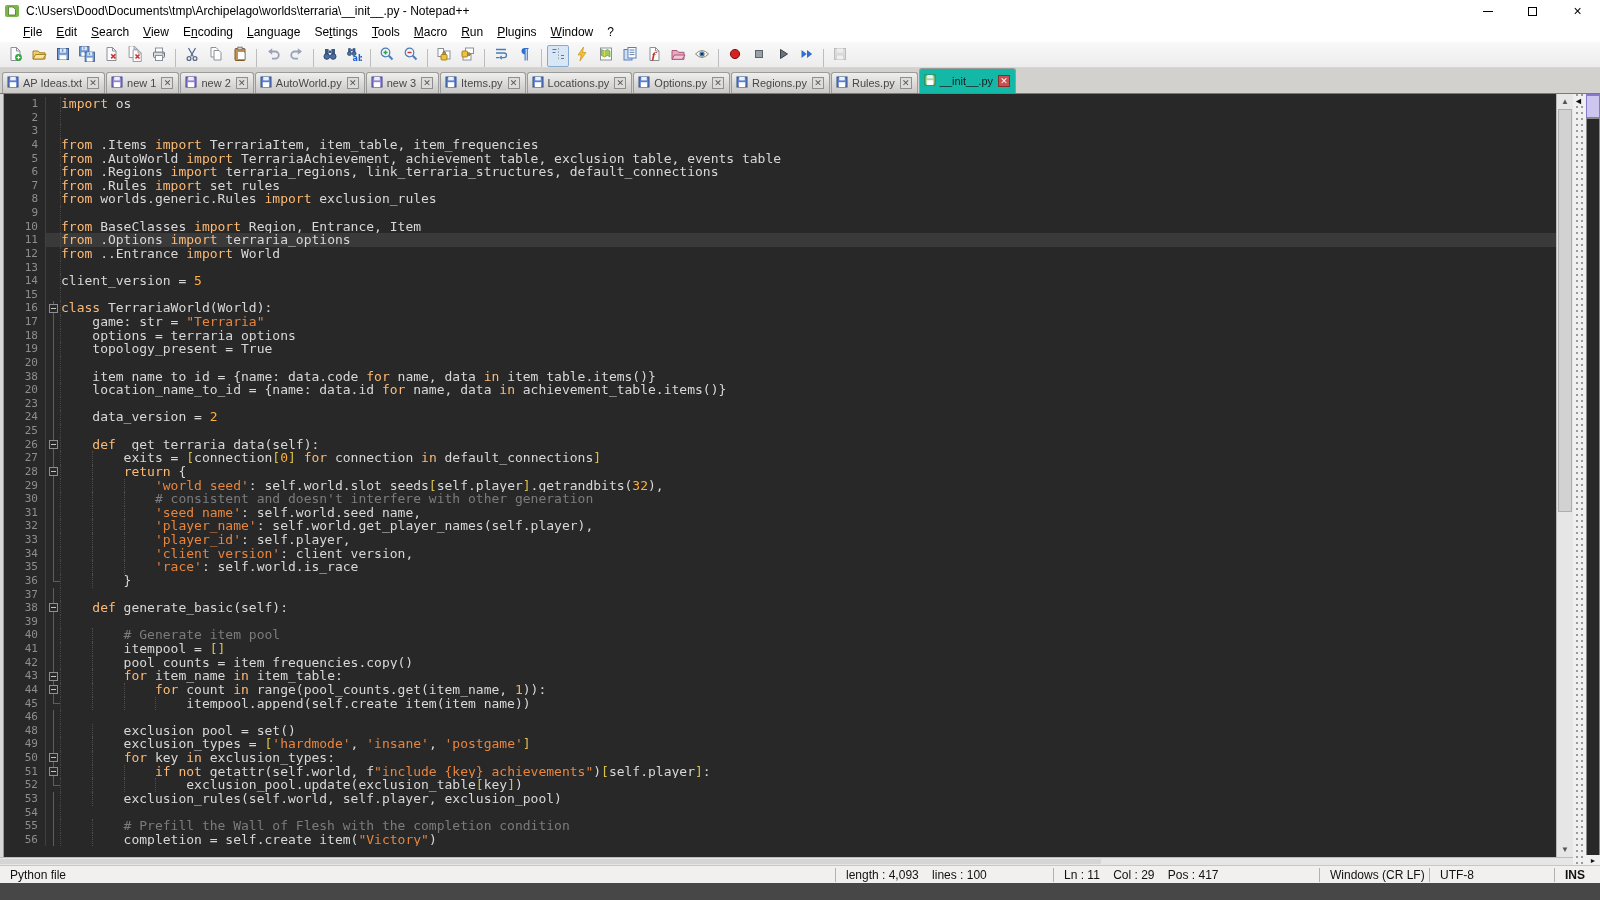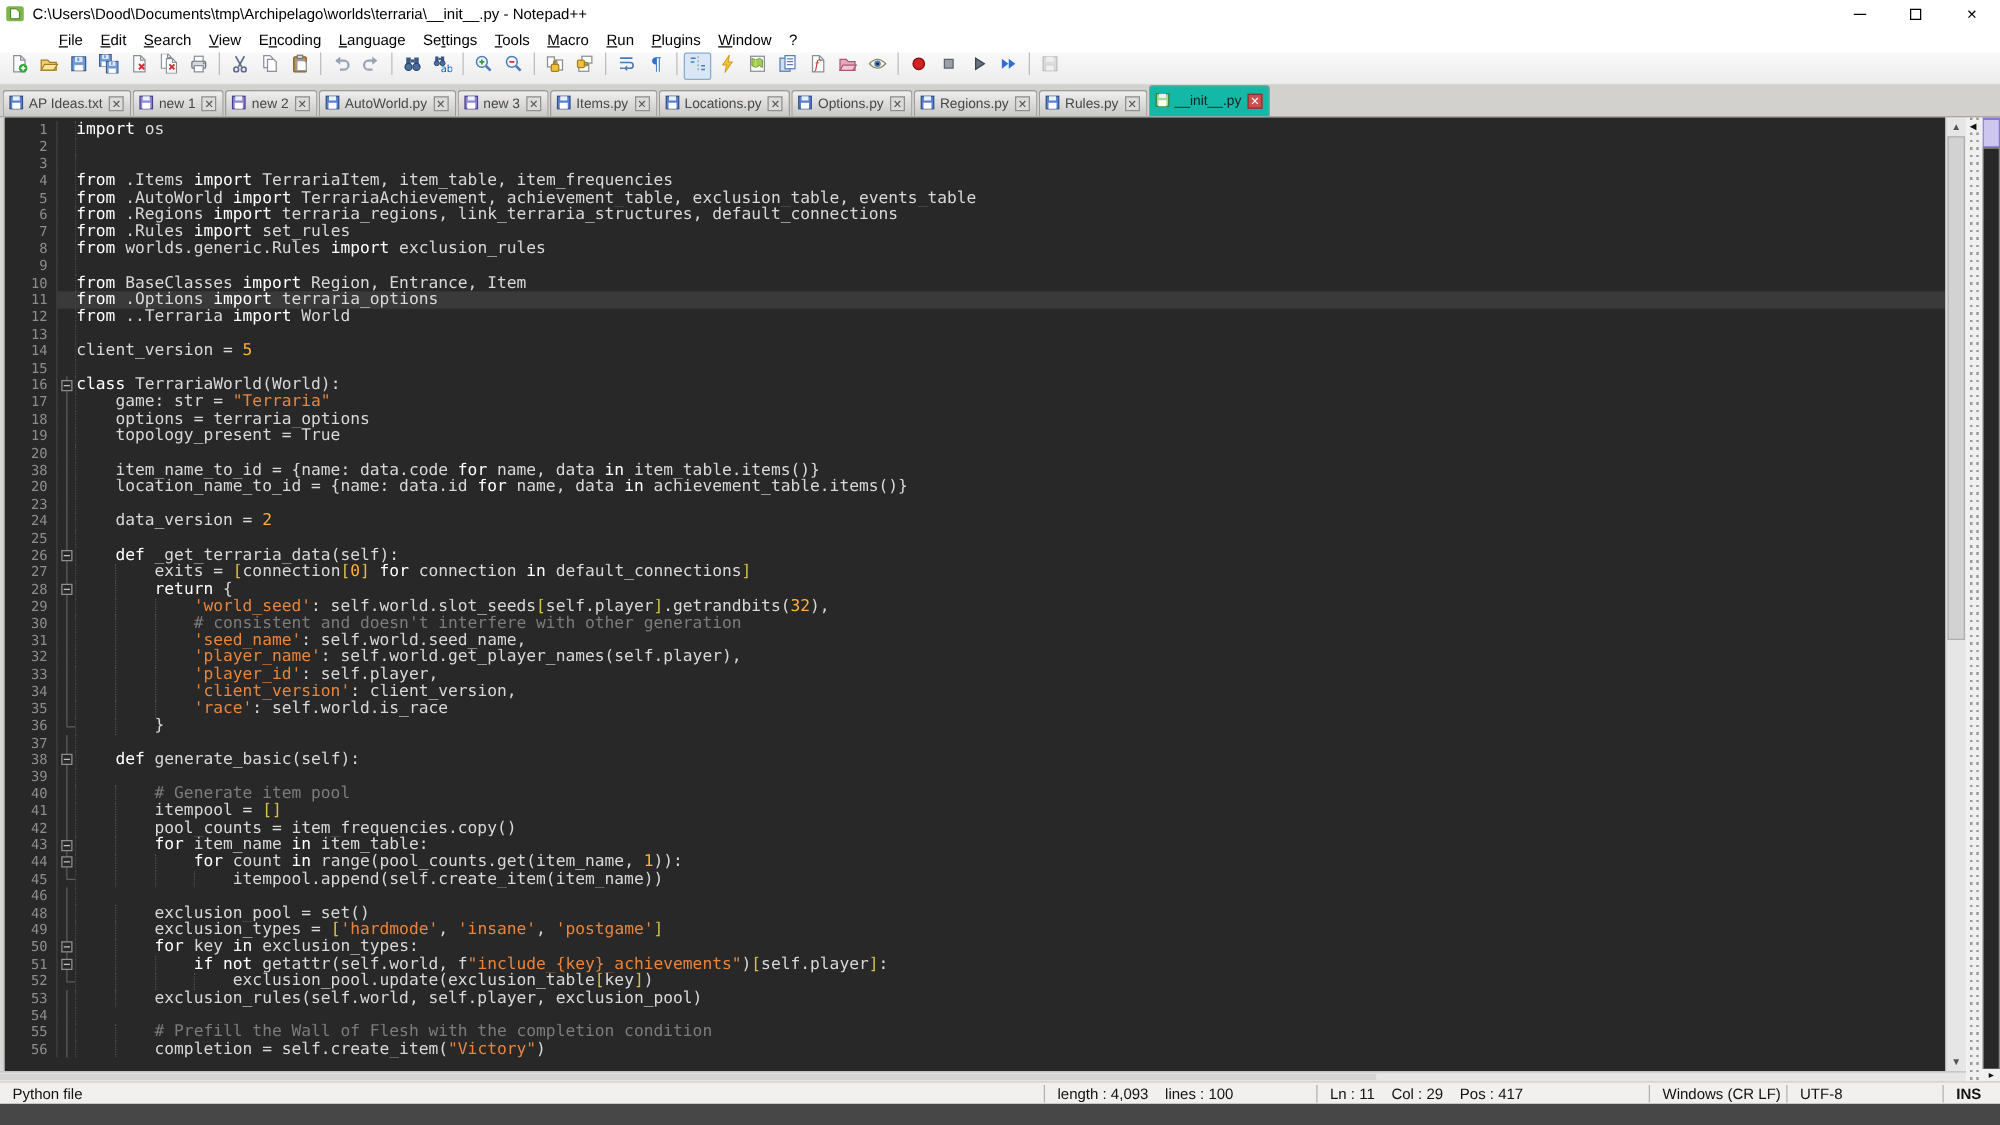--- a/index.html
+++ b/index.html
@@ -9,26 +9,26 @@
   
   .titlebar { height:22px; background:#ffffff; display:flex; align-items:center; flex:0 0 auto; }
   .titlebar .appicon { width:16px; height:16px; margin:0 6px 0 4px; }
   .titlebar .title { font-size:12px; color:#000; flex:1; white-space:nowrap; overflow:hidden; }
   .winbtn { width:45px; height:22px; display:flex; align-items:center; justify-content:center; cursor:default; }
   .winbtn .min-glyph { width:10px; height:1px; background:#000; }
   .winbtn .max-glyph { width:9px; height:9px; border:1px solid #000; }
   .winbtn .close-glyph { font-size:14px; line-height:14px; color:#000; }
 
   
-  .menubar { height:20px; background:#ffffff; display:flex; align-items:center; padding-left:4px; flex:0 0 auto;margin-left:36px; }
+  .menubar { height:20px; background:#ffffff; display:flex; align-items:center; padding-left:16px; flex:0 0 auto; }
   .menu-item { font-size:12px; color:#000; padding:2px 7px; cursor:default; }
   .menu-item u { text-decoration:underline; }
 
   
-  .toolbar { height:26px; background:linear-gradient(#f9f9f9,#ececec); border-bottom:1px solid #d6d6d6; display:flex; align-items:flex-start; padding-left:3px; flex:0 0 auto; }
+  .toolbar { height:26px; background:linear-gradient(#f9f9f9,#ececec); border-bottom:1px solid #d6d6d6; display:flex; align-items:flex-end; padding-left:3px; flex:0 0 auto;font-weight:bold; }
   .tbtn { width:22px; height:22px; margin:0 1px; display:flex; align-items:center; justify-content:center; border:1px solid transparent; border-radius:2px; }
   .tbtn.pressed { background:#d9e7f5; border-color:#86aad2; }
   .tbtn.disabled { opacity:.55; }
   .tsep { width:1px; height:18px; background:#bdbdbd; margin:0 4px; }
 
   
   .tabbar { height:25px; background:#d2d1ce; display:flex; align-items:flex-end; padding-left:2px; position:relative; flex:0 0 auto; }
   .tab { height:21px; display:flex; align-items:center; padding:0 5px 0 4px; margin-right:1px;
          background:linear-gradient(#efefee,#c9c8c5); border:1px solid #9b9b9b; border-bottom:none;
          border-radius:3px 3px 0 0; font-size:11px; color:#474747; cursor:default; white-space:nowrap; }
@@ -50,21 +50,21 @@
   .fold { width:15px; position:relative; border-right:1px dotted #474747; flex:0 0 auto; }
   .fold .vline { position:absolute; left:7px; top:0; bottom:0; width:1px; background:#5d5d5d; }
   .fold .vline.half { bottom:50%; }
   .fold .hline { position:absolute; left:7px; top:50%; width:7px; height:1px; background:#5d5d5d; }
   .fold .box { position:absolute; left:3px; top:50%; margin-top:-4.5px; width:9px; height:9px;
                border:1px solid #8f8f8f; background:#282828; z-index:1; }
   .fold .box::after { content:""; position:absolute; left:1px; top:3px; width:5px; height:1px; background:#c4c4c4; }
   .ct { flex:1; white-space:pre; font-size:13px; color:#d8d8d8; position:relative; overflow:hidden; }
   .row.cur .ct, .row.cur .fold { background:#3a3a3a; }
   .guide { position:absolute; top:0; bottom:0; width:1px; border-left:1px dotted #4e4e4e; }
-  .k { color:#ffffff; } .s { color:#e8853d; } .n { color:#ffb13b; } .c { color:#7c7c7c; } .b { color:#d8c04a; } .d { color:#d8d8d8; }
+  .k { color:#fdba74; } .s { color:#e8853d; } .n { color:#ffb13b; } .c { color:#7c7c7c; } .b { color:#d8c04a; } .d { color:#d8d8d8; }
 
   
   .vscroll { width:17px; background:#e6e6e6; border-left:1px solid #b9b9b9; display:flex; flex-direction:column; align-items:center; flex:0 0 auto; }
   .varrow { height:15px; width:100%; display:flex; align-items:center; justify-content:center; font-size:8px; color:#555; }
   .vtrack { flex:1; width:100%; position:relative; }
   .vthumb { position:absolute; left:1px; right:1px; top:0; height:55%; background:#d2d2d2; border:1px solid #aeaeae; }
   .hscroll { height:8px; background:#e6e6e6; border-top:1px solid #bcbcbc; position:relative; flex:0 0 auto; }
   .hthumb { position:absolute; top:1px; bottom:1px; left:0; width:70%; background:#d5d5d5; }
   .splitter { width:13px; background:#f0f0f0; position:relative;
               background-image:repeating-linear-gradient(to bottom,#9a9a9a 0 2px,transparent 2px 6px),
@@ -528,21 +528,21 @@
             <div class="ct"><span class="k">from</span><span class="d"> BaseClasses </span><span class="k">import</span><span class="d"> Region, Entrance, Item</span></div>
           </div>
           <div class="row cur">
             <div class="ln">11</div>
             <div class="fold"></div>
             <div class="ct"><span class="k">from</span><span class="d"> .Options </span><span class="k">import</span><span class="d"> terraria_options</span></div>
           </div>
           <div class="row">
             <div class="ln">12</div>
             <div class="fold"></div>
-            <div class="ct"><span class="k">from</span><span class="d"> ..Terraria </span><span class="k">import</span><span class="d"> World</span></div>
+            <div class="ct"><span class="k">from</span><span class="d"> ..Entrance </span><span class="k">import</span><span class="d"> World</span></div>
           </div>
           <div class="row">
             <div class="ln">13</div>
             <div class="fold"></div>
             <div class="ct"></div>
           </div>
           <div class="row">
             <div class="ln">14</div>
             <div class="fold"></div>
             <div class="ct"><span class="d">client_version = </span><span class="n">5</span></div>

